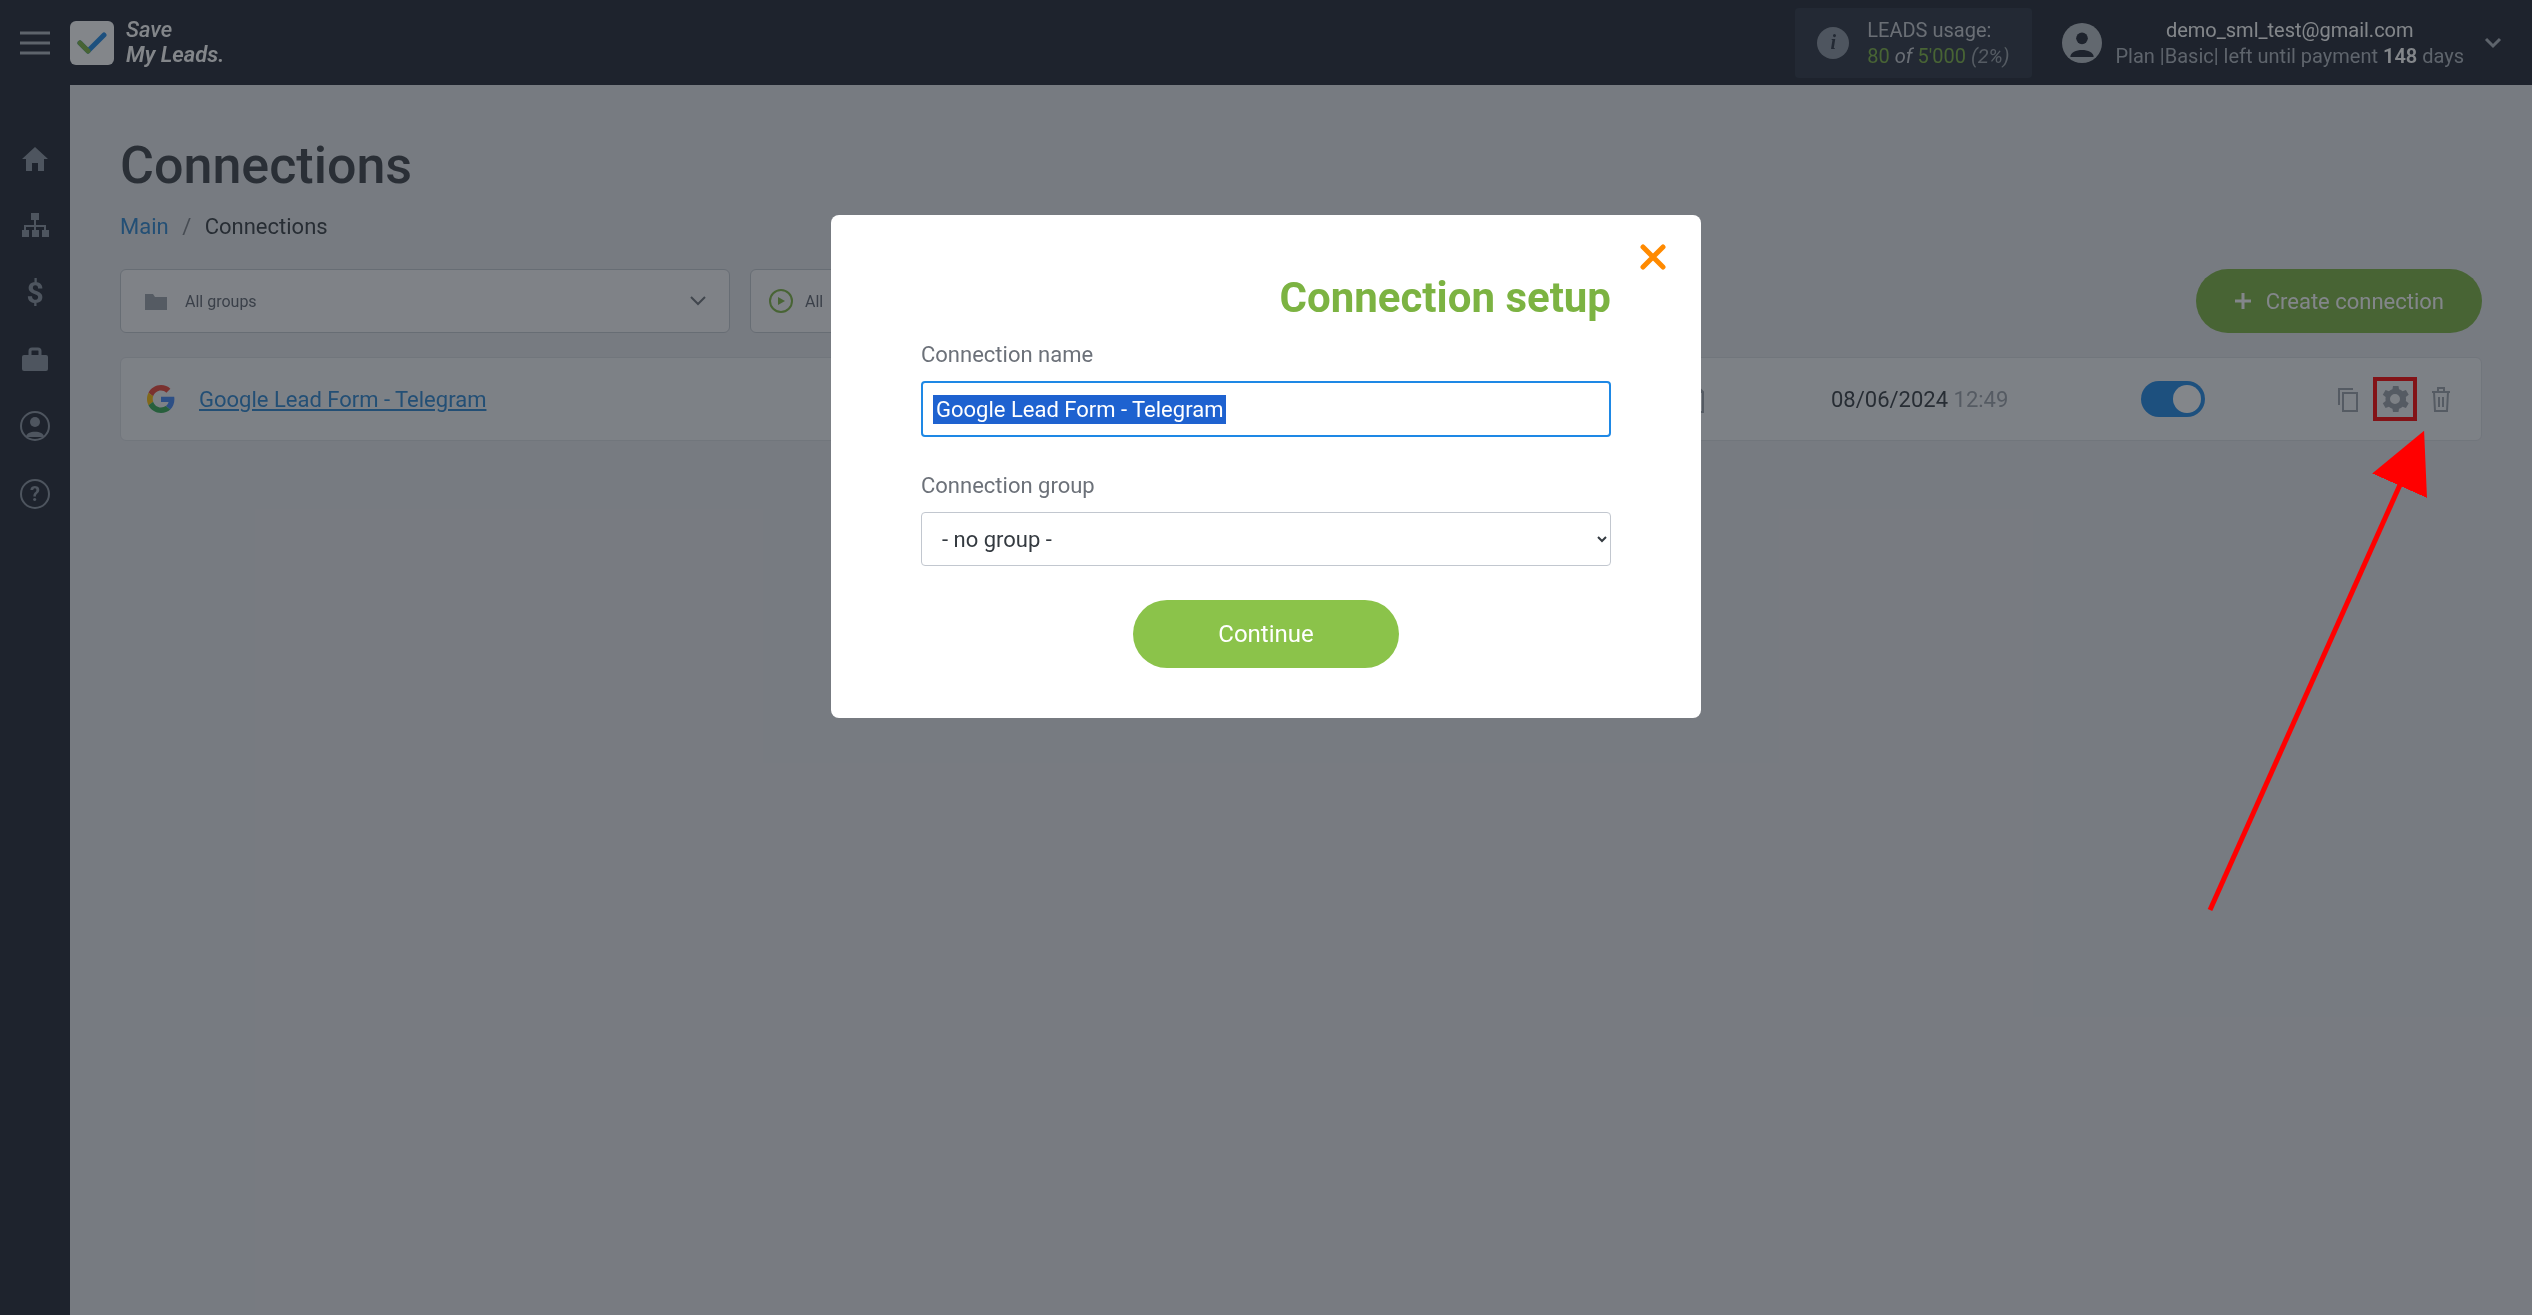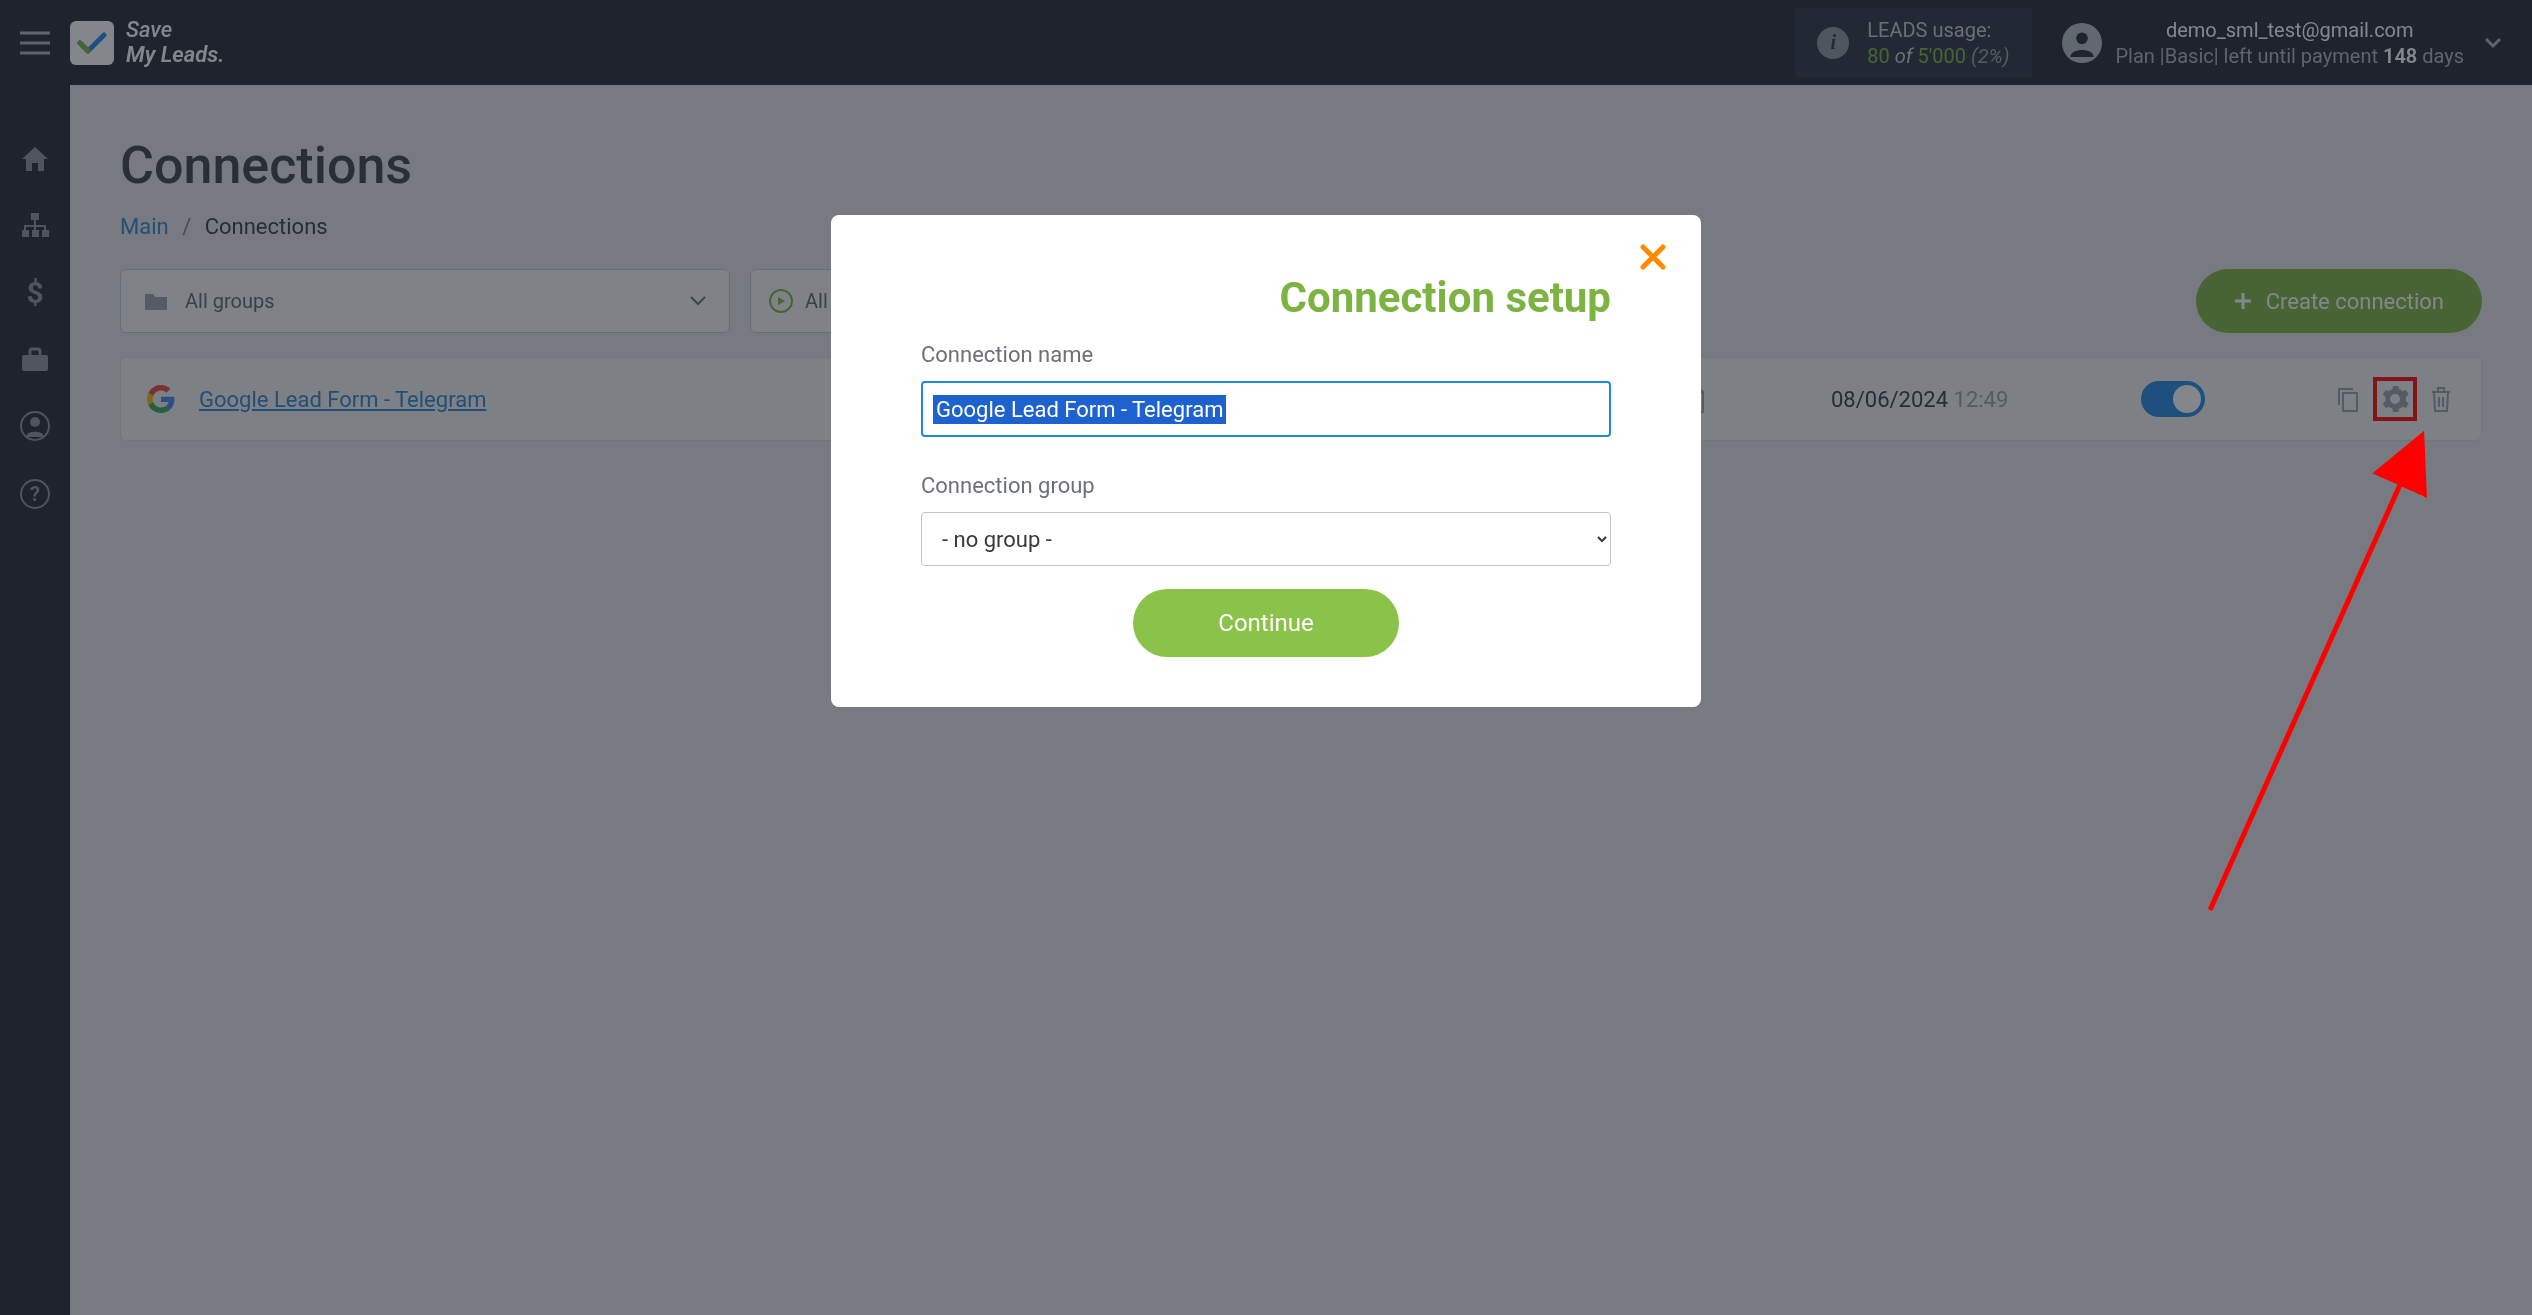--- a/index.html
+++ b/index.html
@@ -33,21 +33,21 @@
 .leftbar .sicon { color: #8a929f; cursor: pointer; }
 
 
 .main { position: absolute; top: 85px; left: 70px; right: 0; bottom: 0; background: #e5e7ea; padding: 50px 50px 0 50px; }
 .page-title { font-size: 52px; color: #3a3f46; font-weight: 500; margin-bottom: 18px; }
 .breadcrumb { font-size: 22px; color: #343a40; margin-bottom: 30px; }
 .breadcrumb a { color: #2b85d0; text-decoration: none; }
 .breadcrumb .sep { color: #7b7f86; margin: 0 8px; }
 
 .filter-row { display: flex; align-items: center; gap: 20px; margin-bottom: 24px; }
-.select-box { height: 64px; border: 1px solid #c2c7cf; background: #f5f6f8; border-radius: 6px; display: flex; align-items: center; padding: 0 22px; color: #5f6570; font-size: 20px; cursor: pointer; position: relative; }
+.select-box { height: 64px; border: 1px solid #c2c7cf; background: #f5f6f8; border-radius: 6px; display: flex; align-items: center; padding: 0 22px; color: #5f6570; font-size: 16px; cursor: pointer; position: relative; }
 .select-groups { width: 610px; justify-content: flex-start; gap: 16px; }
 .select-groups .chev { margin-left: auto; }
 .action-sel { width: 430px; gap: 12px; padding-left: 18px; }
 .play-circ { width: 24px; height: 24px; border: 2px solid #7cb342; border-radius: 50%; display:flex; align-items:center; justify-content:center; }
 .create-btn { margin-left: auto; height: 64px; background: #7cb342; color: #fff; border: none; border-radius: 32px; padding: 0 38px; font-size: 22px; display:flex; align-items:center; gap: 14px; cursor: pointer; }
 
 .col-headers { display: flex; align-items: center; font-size: 18px; color: #8a8f98; font-weight: 600; letter-spacing: 0.5px; padding: 0 4px 16px 4px; }
 .col-headers .c1 { flex: 1; }
 .col-headers .c-log { width: 150px; }
 .col-headers .c-date { width: 310px; }
@@ -66,21 +66,21 @@
 .row-actions .ibtn { cursor: pointer; padding: 4px;}
 .gear-highlight { border: 4px solid #ff0000; padding: 2px 2px; }
 
 
 .overlay { position: absolute; inset: 0; background: rgba(30,34,42,0.55); z-index: 100; display:flex; align-items:flex-start; justify-content:center; }
 .modal { margin-top: 215px; width: 870px; background: #fff; border-radius: 8px; position: relative; padding: 58px 90px 50px 90px; }
 .modal .close { position: absolute; top: 28px; right: 34px; color: #ff8a00; cursor: pointer; }
 .modal h2 { text-align: right; color: #7cb342; font-size: 42px; font-weight: 700; margin-bottom: 20px; }
 .modal label { display:block; color: #6c7179; font-size: 22px; margin-bottom: 14px; }
 .modal .field-wrap { width: 100%; height: 56px; border: 2px solid #1e88e5; border-radius: 4px; padding: 0 10px; display:flex; align-items:center; margin-bottom: 36px;}
-.modal select.group { width: 100%; height: 54px; border: 1px solid #c2c7cf; border-radius: 4px; padding: 0 16px; font-size: 22px; color: #343a40; background: #fff; margin-bottom: 23px; }
+.modal select.group { width: 100%; height: 54px; border: 1px solid #c2c7cf; border-radius: 4px; padding: 0 16px; font-size: 22px; color: #343a40; background: #fff; margin-bottom: 34px; }
 .modal .chk-row { display:flex; align-items:center; gap: 10px; font-size: 22px; color: #343a40; margin-bottom: 50px; }
 .modal .chk-row input { width: 22px; height: 22px; }
 .modal .continue { display:block; margin: 0 auto; height: 68px; width: 266px; background: #8bc34a; color: #fff; border: none; border-radius: 34px; font-size: 24px; cursor: pointer; }
 
 
 .arrow-svg { position: absolute; z-index: 200; pointer-events: none; }
 
 svg { display: block; }
 </style>
 </head>

